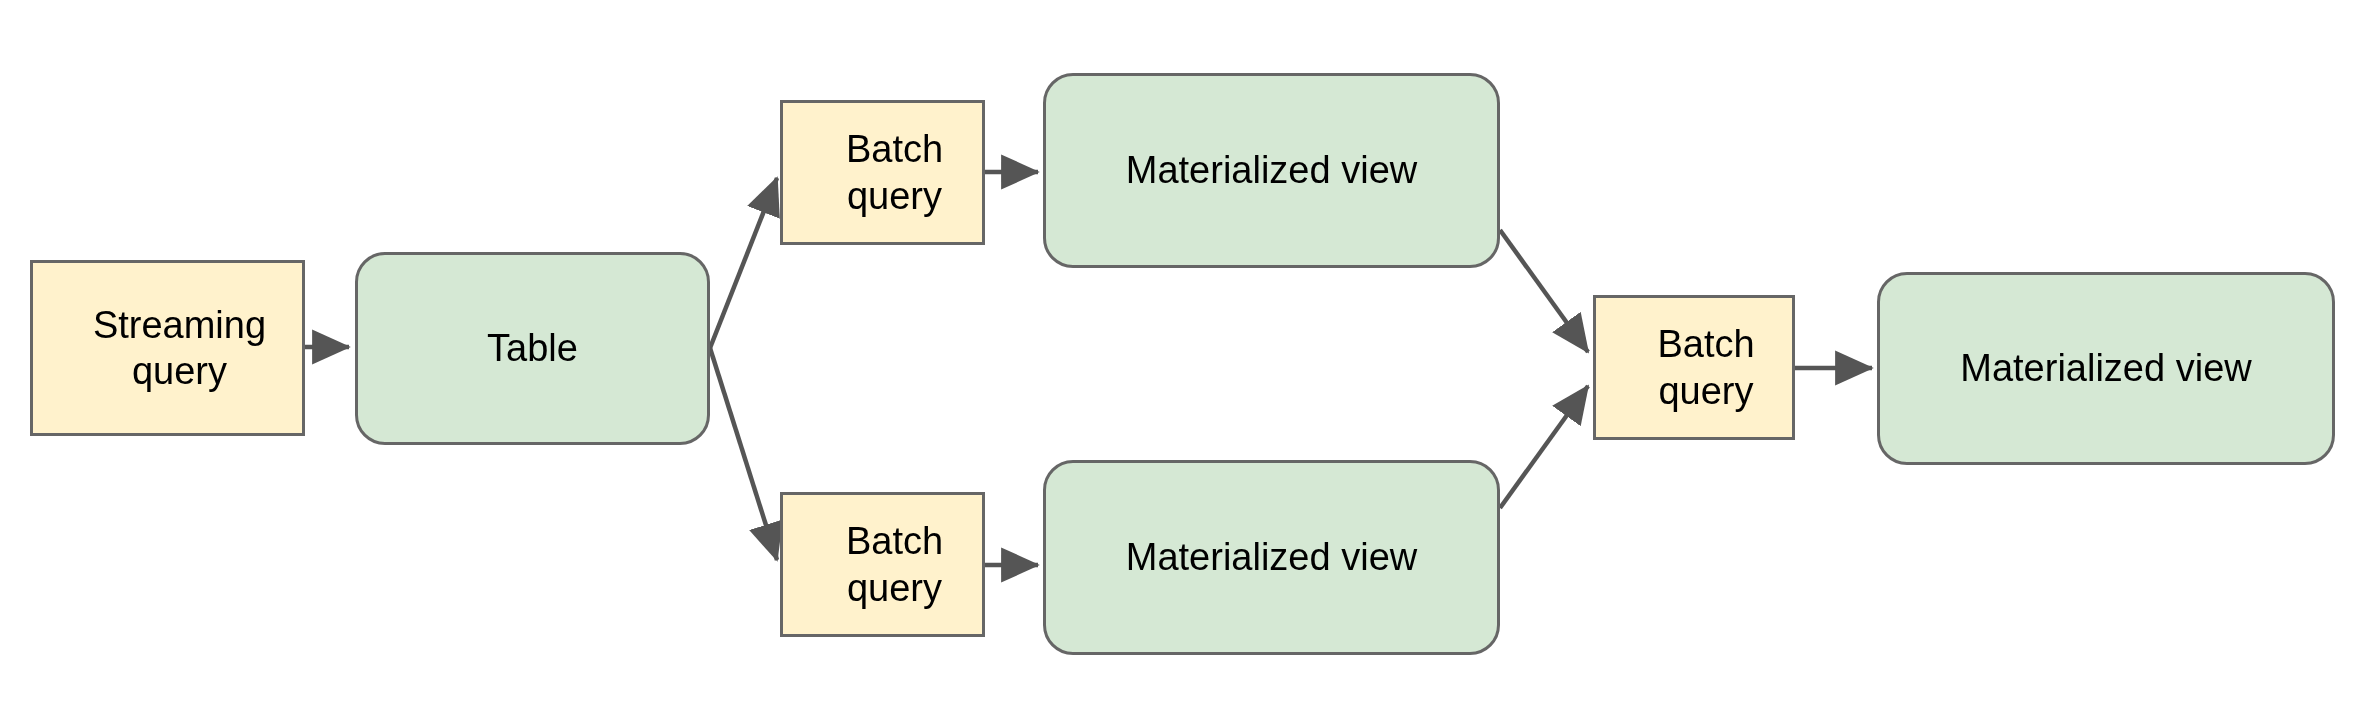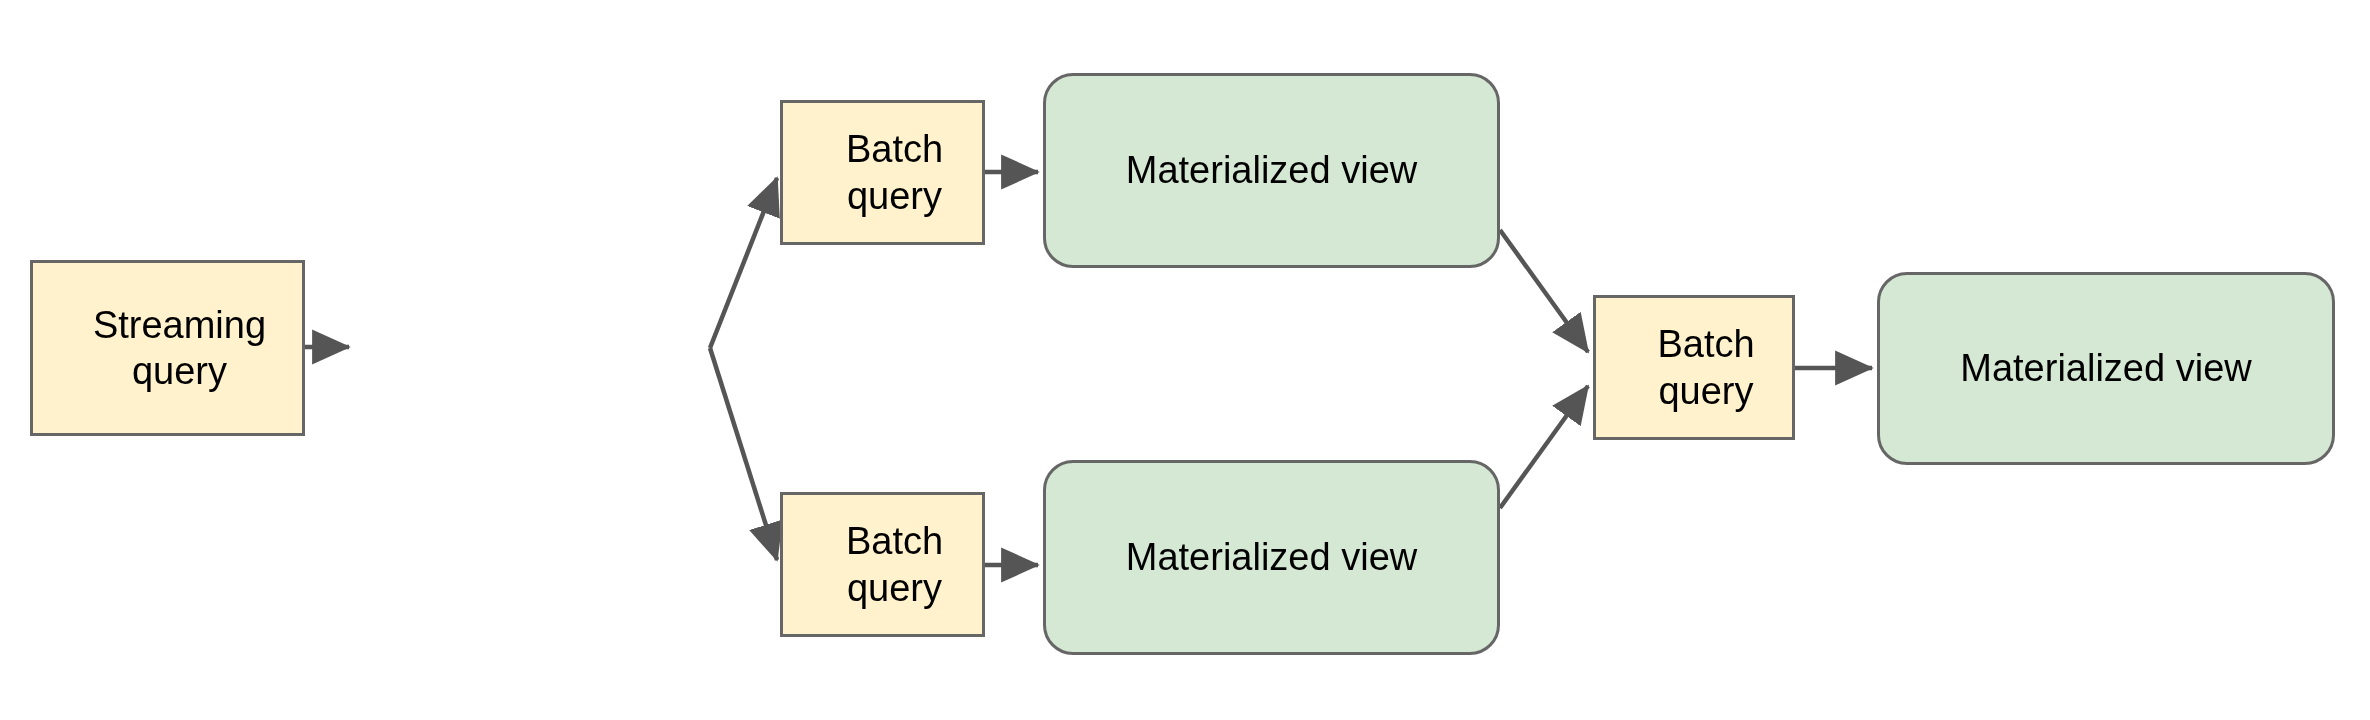--- a/index.html
+++ b/index.html
@@ -88,20 +88,23 @@
 
       <line x1="1795" y1="368" x2="1872" y2="368"></line>
     </g>
   </svg>
 
   <div class="node node-process" style="left:30px; top:260px; width:275px; height:176px;">
     <span class="node-label">Streaming
 query</span>
   </div>
 
+  <div class="node node-store" style="left:355px; top:252px; width:355px; height:193px;">
+    <span class="node-label">Table</span>
+  </div>
 
   <div class="node node-process" style="left:780px; top:100px; width:205px; height:145px;">
     <span class="node-label">Batch
 query</span>
   </div>
 
   <div class="node node-store" style="left:1043px; top:73px; width:457px; height:195px;">
     <span class="node-label">Materialized view</span>
   </div>
 

